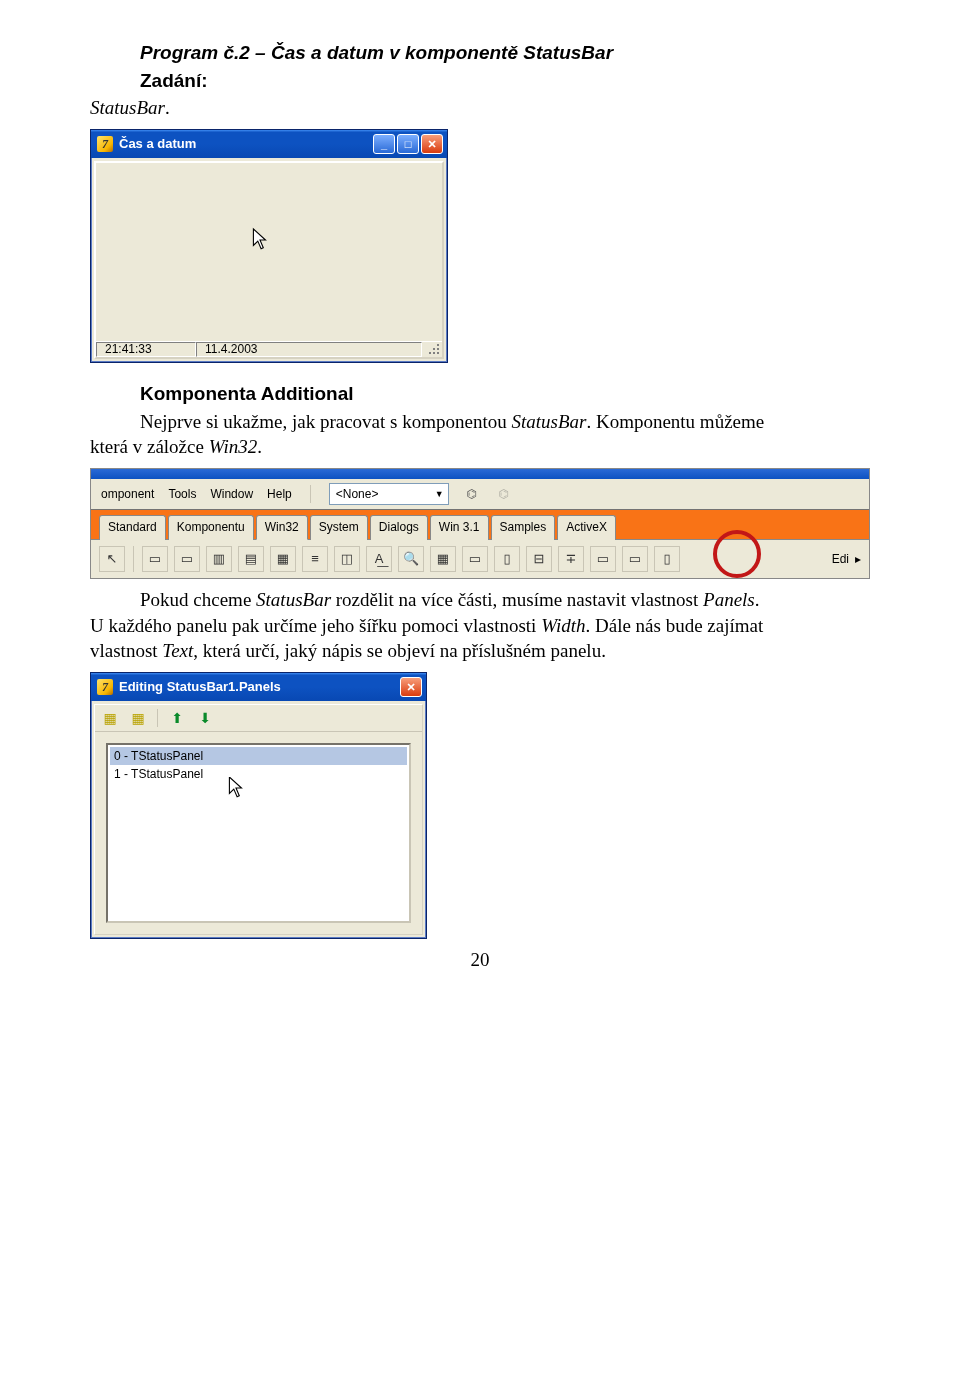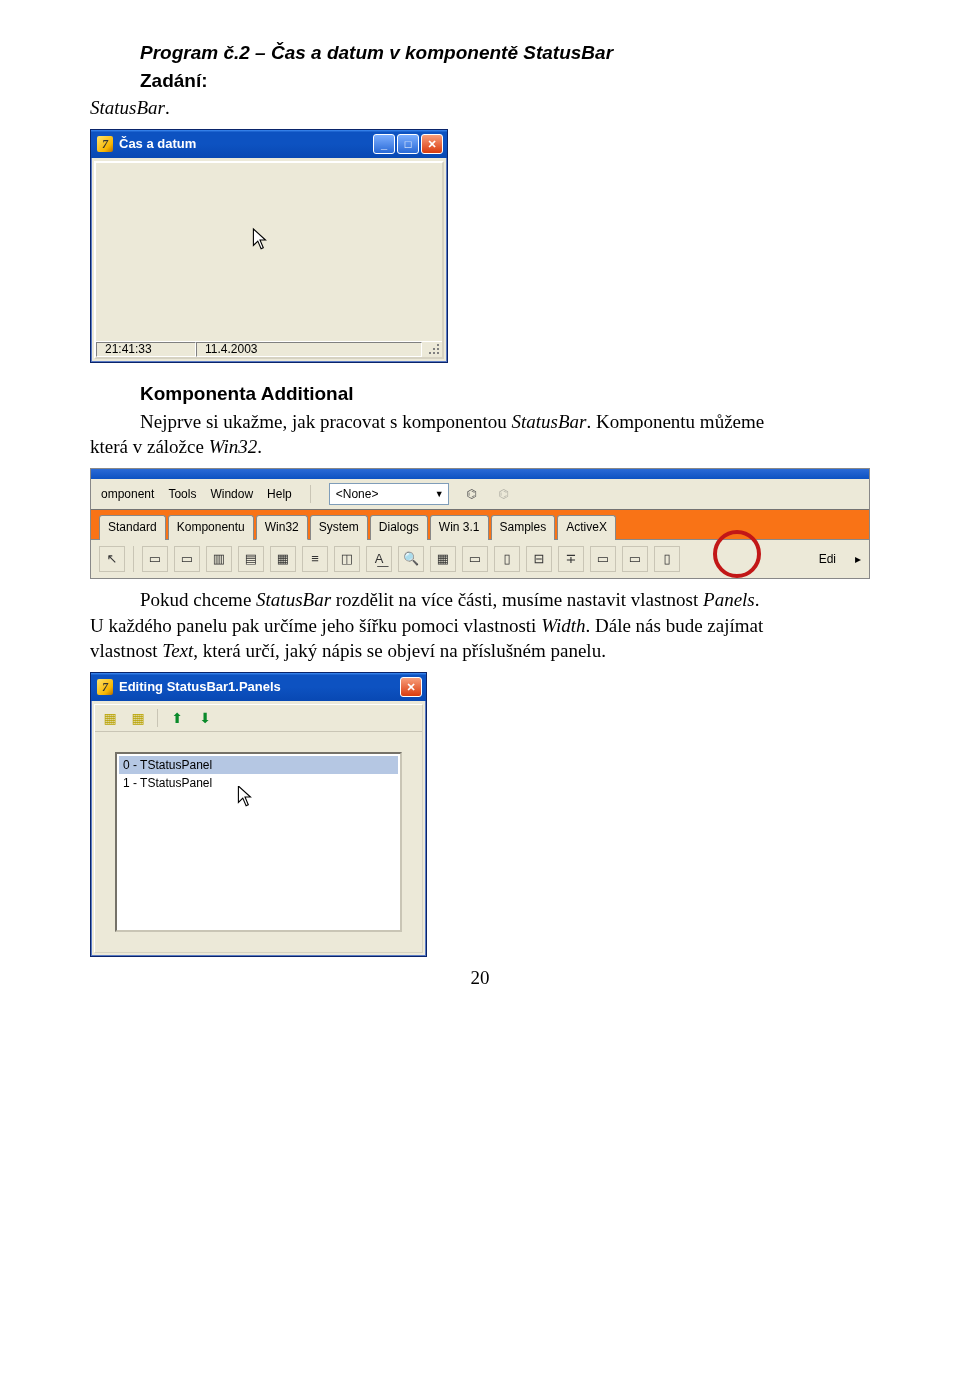--- a/index.html
+++ b/index.html
@@ -166,36 +166,36 @@
   }
   .pal-sep { width:1px; height:26px; background:#c9c5b5; margin:0 2px; }
   .red-circle {
     position:absolute;
     width:48px; height:48px;
     border:4px solid #c21717;
     border-radius:50%;
     right:108px; top:-10px;
     pointer-events:none;
   }
-  .ide-edit { margin-left:auto; display:flex; align-items:center; gap:19px; }
+  .ide-edit { margin-left:auto; display:flex; align-items:center; gap:6px; }
   .ide-edit span { font-size:12px; }
 
   
   .xp-window.small { width: 337px; margin-top:8px; }
   .panel-toolbar {
     display:flex; align-items:center; gap:10px;
     padding:4px 6px;
     border-bottom:1px solid #c9c5b5;
     background:#ece9d8;
   }
   .tool-icon { width:18px; height:18px; display:inline-flex; align-items:center; justify-content:center; font-size:14px; }
   .listbox {
     background:#fff;
     border:2px inset #c9c5b5;
-    margin:20px;
+    margin:11px;
     height:180px;
     padding:2px;
     position:relative;
   }
   .list-item {
     font-size:12px; padding:1px 4px; font-family:Tahoma,Arial,sans-serif;
   }
   .list-item.selected { background:#b5c7e3; color:#000; }
   .cursor2 { position:absolute; left:120px; top:32px; }
 

